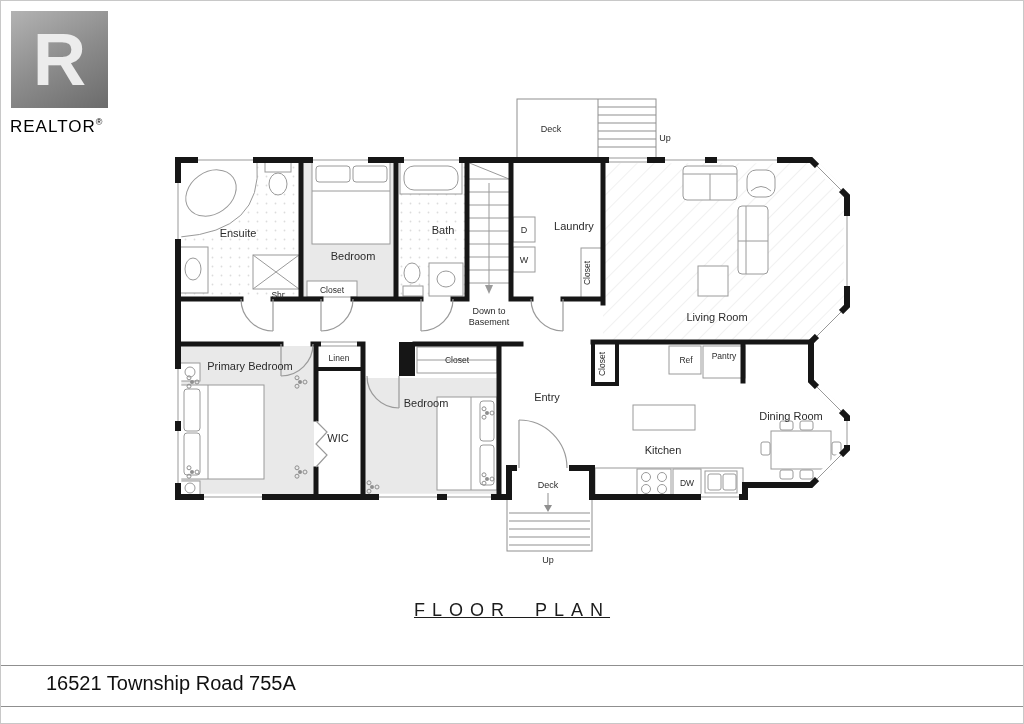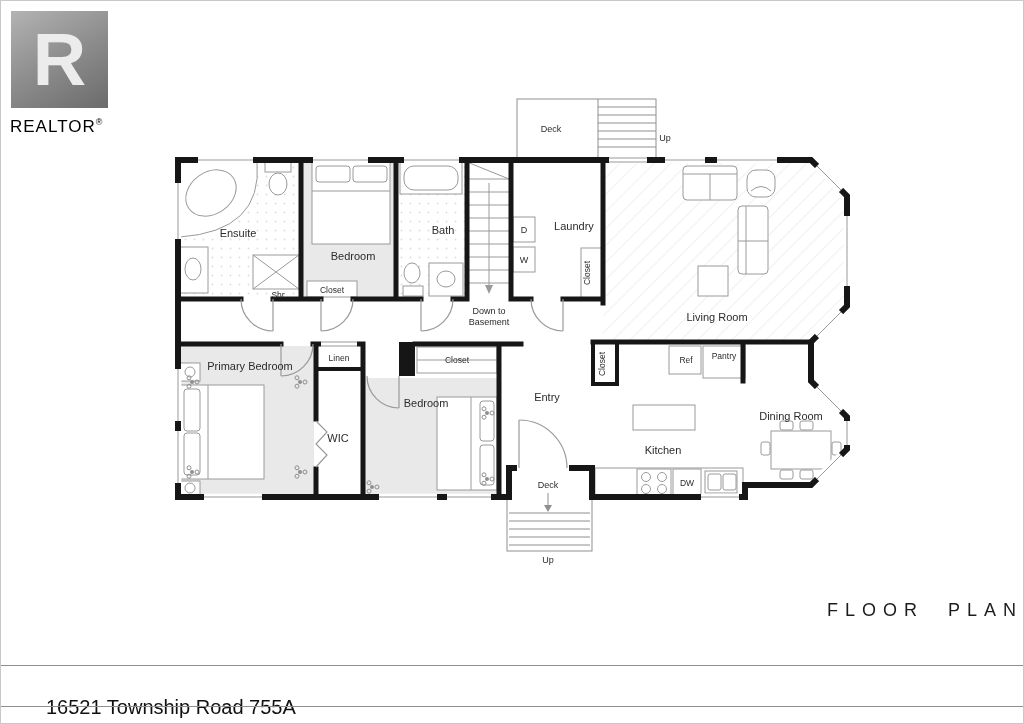--- a/index.html
+++ b/index.html
@@ -26,28 +26,28 @@
   
   .plan{position:absolute;left:0;top:0;}
   svg text{
     font-family:"Liberation Sans", sans-serif;fill:#2b2b2b;
   }
   .room-label{font-size:11px;}
   .small-label{font-size:8.5px;}
   .tiny-label{font-size:9px;}
   
   .plan-title{
-    position:absolute;left:0;top:599px;width:100%;text-align:right;
-    font-size:18px;letter-spacing:7px;word-spacing:12px;color:#1c1c1c;
+    position:absolute;left:0;top:599px;width:100%;text-align:center;
+    font-size:18px;letter-spacing:7px;word-spacing:12px;color:#1c1c1c;text-decoration:underline;
   }
   .rule{position:absolute;left:0;width:100%;height:1px;background:#8f8f8f;}
   .rule-top{top:664px;}
   .rule-bottom{top:705px;}
   .address{
-    position:absolute;left:45px;top:671px;font-size:20px;color:#101010;margin-top:24px;
+    position:absolute;left:45px;top:671px;font-size:20px;color:#101010;
   }
 </style>
 </head>
 <body>
 
 <div class="canvas">
 
   <div class="logo-box">
     <span class="logo-letter">R</span>
   </div>

